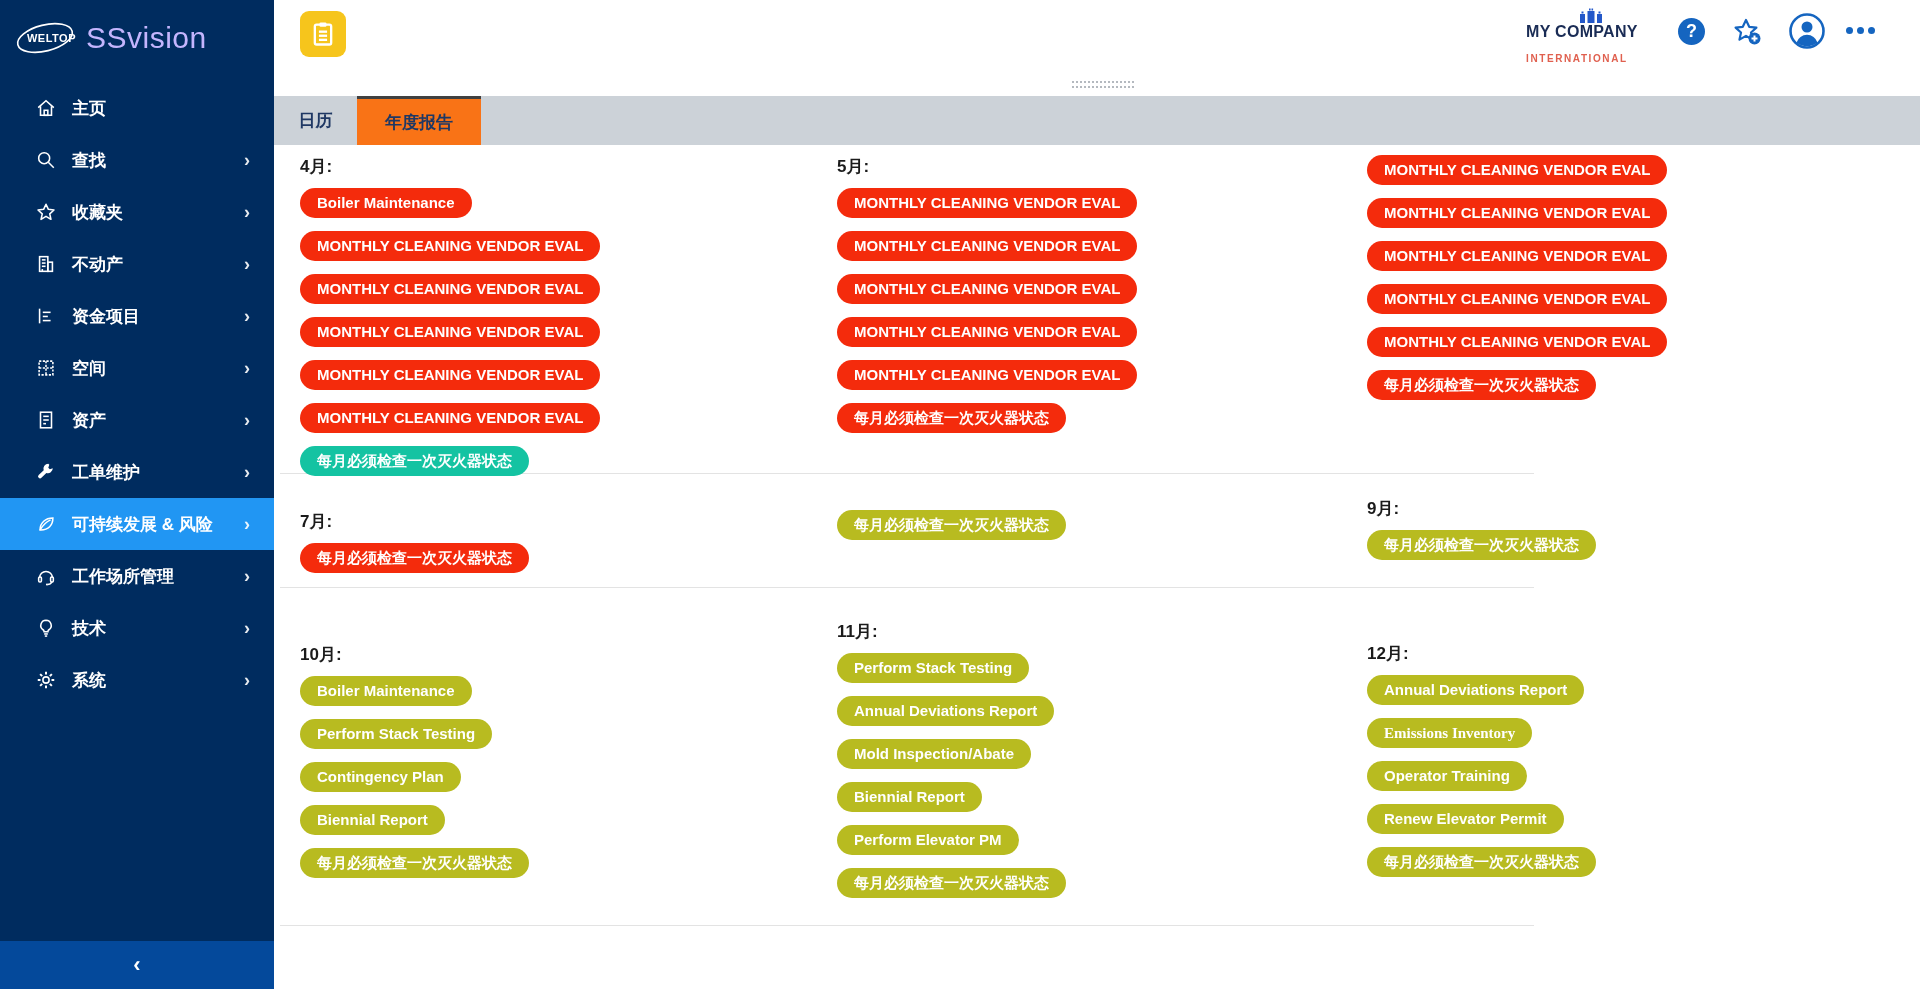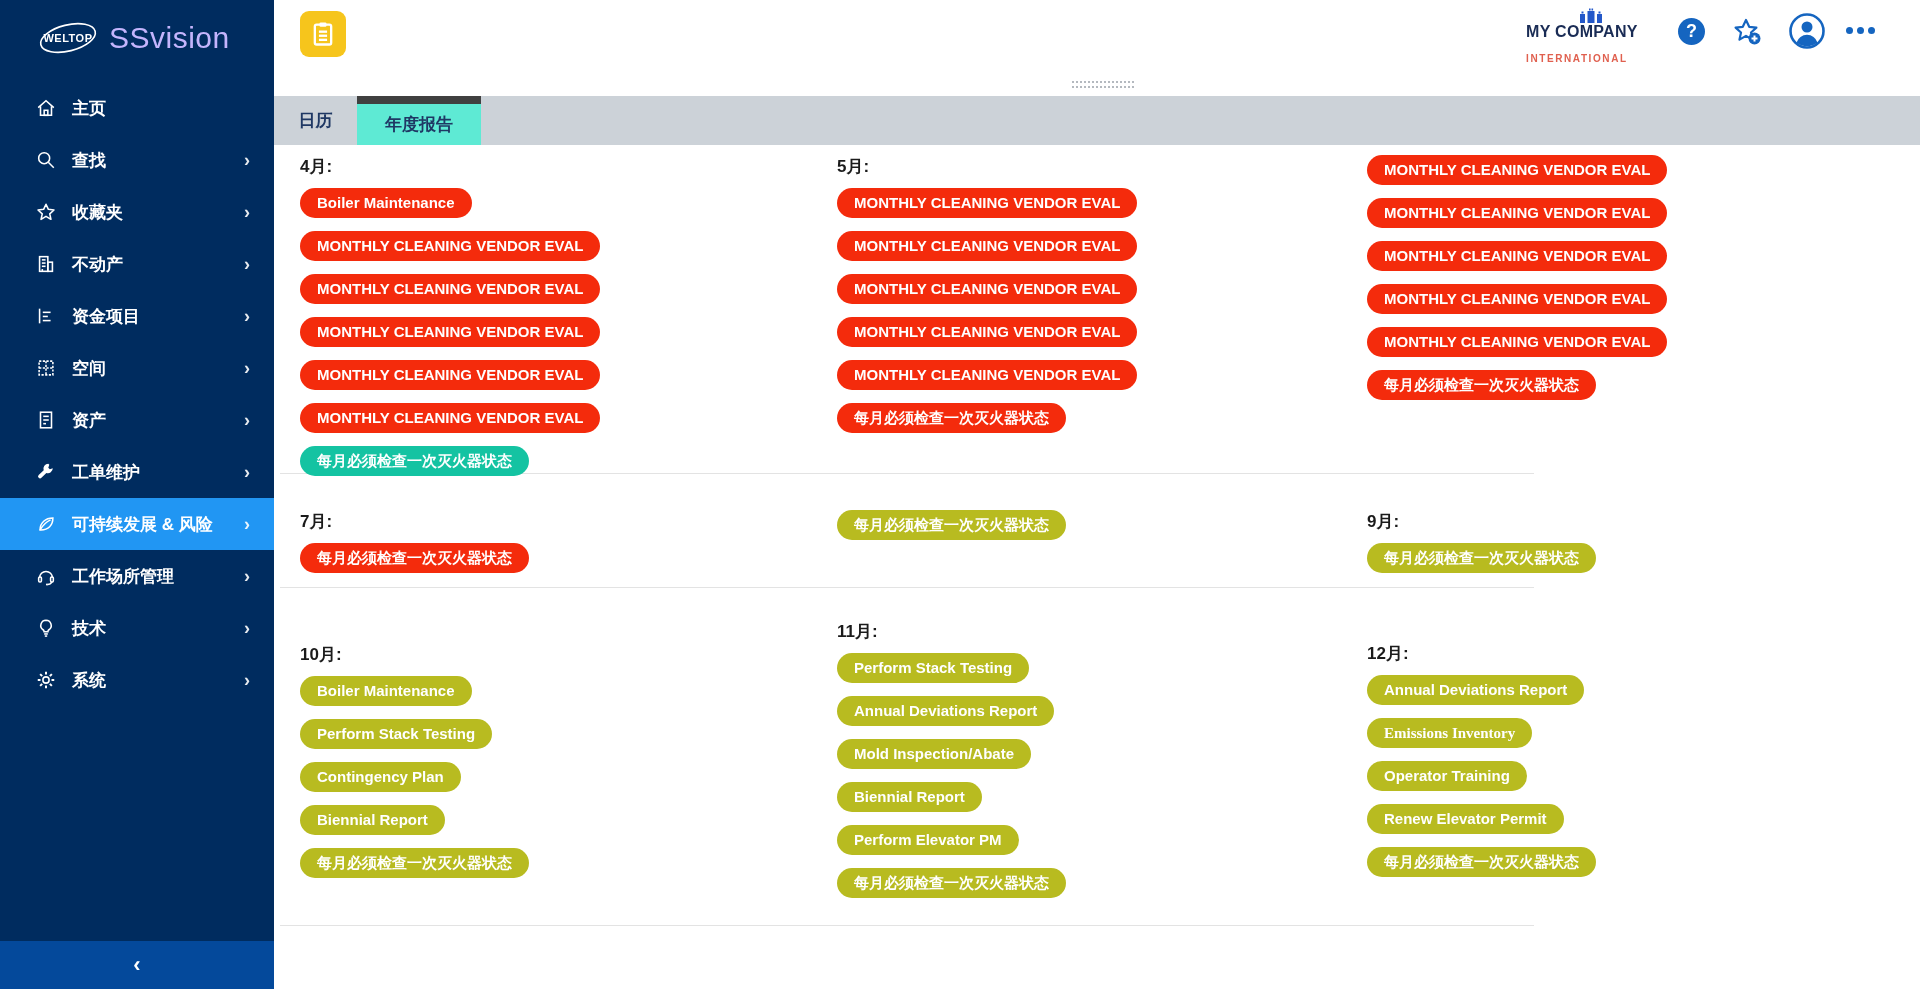--- a/index.html
+++ b/index.html
@@ -3,21 +3,21 @@
 <meta charset="utf-8">
 <style>
   * { margin:0; padding:0; box-sizing:border-box; }
   html,body { width:1920px; height:989px; overflow:hidden; background:#fff;
               font-family:"Liberation Sans","DejaVu Sans",sans-serif; }
   .app { position:relative; width:1920px; height:989px; background:#fff; }
 
   
   .sidebar { position:absolute; left:0; top:0; width:274px; height:989px; background:#002c5f; z-index:5; }
   .logo { position:absolute; left:14px; top:14px; height:48px; display:flex; align-items:center; }
-  .logo-weltop { position:relative; width:62px; height:40px; display:flex; align-items:center; justify-content:center;margin-left:23px; }
+  .logo-weltop { position:relative; width:62px; height:40px; display:flex; align-items:center; justify-content:flex-end; }
   .logo-weltop span { color:#fff; font-size:11px; font-weight:bold; letter-spacing:.5px; z-index:2; }
   .logo-weltop svg { position:absolute; left:-2px; top:0; }
   .logo-name { color:#c4b5fd; font-size:30px; font-weight:500; margin-left:10px; letter-spacing:.5px; }
   .nav { position:absolute; left:0; top:82px; width:274px; }
   .nav-item { position:relative; height:52px; display:flex; align-items:center; cursor:pointer; }
   .nav-item.active { background:#2196f3; }
   .nav-icon { position:absolute; left:34px; width:24px; height:24px; display:flex; align-items:center; justify-content:center; }
   .nav-label { position:absolute; left:72px; color:#fff; font-size:17px; font-weight:bold; white-space:nowrap; }
   .nav-chevron { position:absolute; right:24px; color:#ffffff; font-size:18px; font-weight:bold; opacity:.9; }
   .collapse-bar { position:absolute; left:0; bottom:0; width:274px; height:48px; background:#04499b;
@@ -42,32 +42,32 @@
   .more-btn { left:1572px; top:27px; display:flex; gap:4px; }
   .more-btn i { width:7px; height:7px; background:#1565c0; border-radius:50%; }
   .drag-dots { position:absolute; left:798px; top:81px; width:62px; height:10px; }
   .drag-dots i { display:block; border-top:2px dotted #b4b9bf; margin-bottom:3px; }
 
   
   .tabbar { position:absolute; left:0; top:96px; width:1646px; height:49px; background:#ccd2d8; display:flex; z-index:4; }
   .tab { height:49px; display:flex; align-items:center; justify-content:center; font-size:17px; font-weight:bold;
          color:#1f3864; cursor:pointer; }
   .tab-calendar { width:83px; }
-  .tab-annual { width:124px; background:#5eead4; border-top:8px solid #404040; }
+  .tab-annual { width:124px; background:#f97316; border-top:3px solid #404040; }
 
   
   .content { position:absolute; left:0; top:145px; width:1646px; height:844px; background:#fff; overflow:hidden; }
   .content-inner { position:relative; width:100%; height:100%; }
   .month-col { position:absolute; width:520px; }
   .month-label { font-size:17px; font-weight:bold; color:#1b1b1b; height:26px; margin-bottom:7px; }
   .pill { width:max-content; height:30px; line-height:30px; border-radius:16px; padding:0 17px; margin-bottom:13px;
           color:#fff; font-size:15px; font-weight:bold; white-space:nowrap; cursor:pointer; }
   .sep { position:absolute; left:6px; width:1254px; height:0; border-top:1px solid #e3e3e3; }
   .r1c1{left:26px;  top:-10px;margin-top:20px;} .r1c2{left:563px; top:10px;}  .r1c3{left:1093px; top:10px;}
-  .r2c1{left:26px;  top:365px;} .r2c2{left:563px; top:365px;} .r2c3{left:1093px; top:365px;}
+  .r2c1{left:26px;  top:365px;} .r2c2{left:563px; top:365px;} .r2c3{left:1093px; top:352px;}
   .r3c1{left:26px;  top:498px;} .r3c2{left:563px; top:475px;} .r3c3{left:1093px; top:497px;}
   .sep1{top:328px;} .sep2{top:442px;} .sep3{top:780px;}
 </style>
 </head>
 <body>
 
 <div class="app">
 
   <div class="sidebar">
     <div class="logo">

